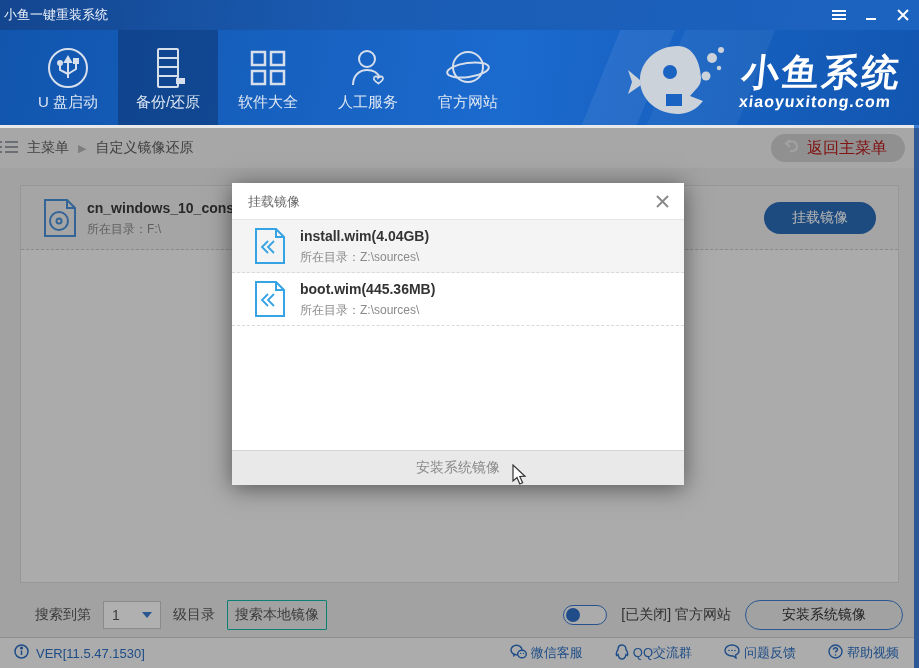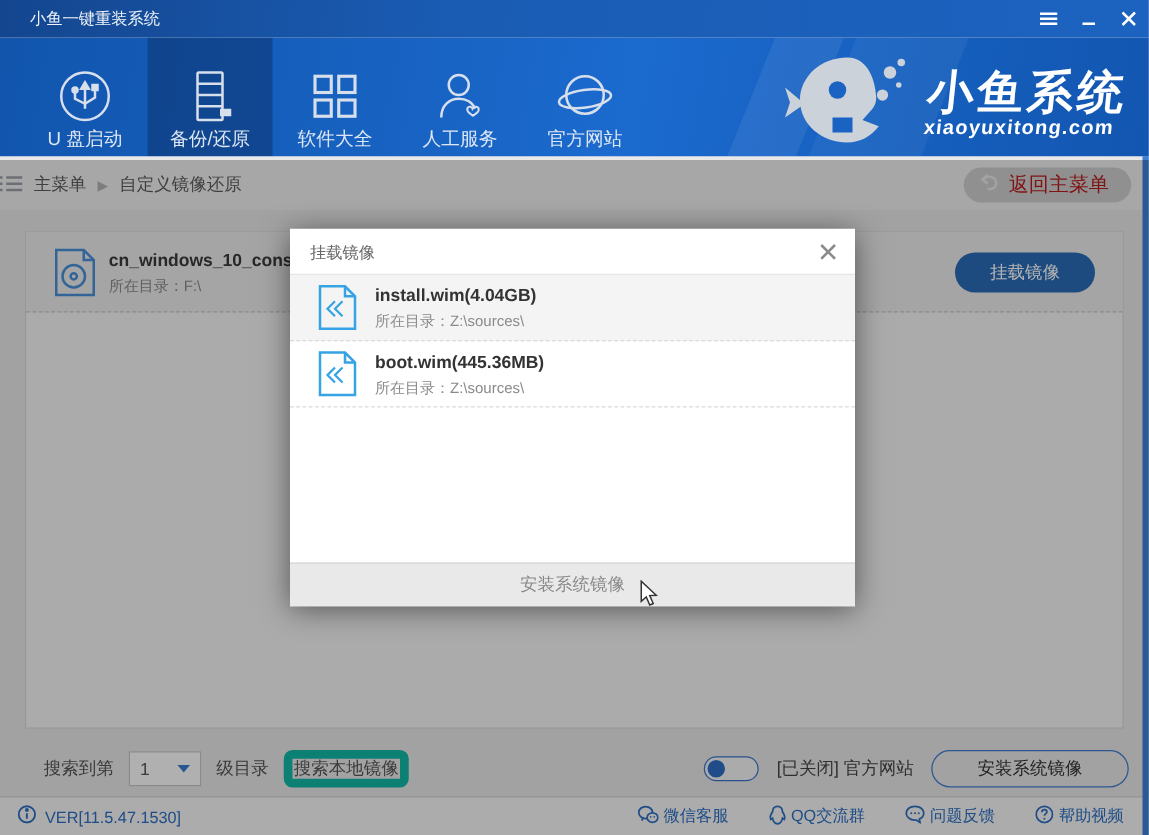--- a/index.html
+++ b/index.html
@@ -7,38 +7,38 @@
   body {
     font-family:"Liberation Sans","DejaVu Sans",sans-serif;
     position:relative; width:919px; height:668px; overflow:hidden;
     background:#e9e9e9;
   }
   
   .titlebar {
     position:absolute; left:0; top:0; width:919px; height:30px;
     background:linear-gradient(95deg,#14468f 0%,#1a5cb4 40%,#1c63c0 100%);
     display:flex; align-items:center; color:#eef3fa; font-size:13px;
-    padding-left:24px; z-index:20;
+    padding-left:4px; z-index:20;
   }
   .win-controls { position:absolute; right:8px; top:0; height:30px; display:flex; align-items:center; gap:16px; }
   .win-btn { width:16px; height:16px; display:flex; align-items:center; justify-content:center; cursor:pointer; }
   .win-btn svg { display:block; }
   
   .nav {
     position:absolute; left:0; top:30px; width:919px; height:95px;
     background:linear-gradient(100deg,#1155ad 0%,#1b6ace 55%,#1256b0 100%);
     z-index:19; overflow:hidden;
   }
   .streak { position:absolute; top:-10px; height:120px; width:55px;
     background:rgba(255,255,255,0.07); transform:skewX(-22deg); }
   .streak.s1 { left:600px; } .streak.s2 { left:665px; width:90px; background:rgba(255,255,255,0.05); }
   .nav-items { position:absolute; left:18px; top:0; display:flex; height:95px; }
   .nav-item {
     width:100px; height:95px; display:flex; flex-direction:column;
-    align-items:center; justify-content:flex-end; padding-bottom:4px;
+    align-items:center; justify-content:flex-end; padding-bottom:13px;
     color:#dde6f3; font-size:15px; cursor:pointer; gap:2px;
   }
   .nav-item.active { background:rgba(8,24,58,0.32); }
   .nav-item svg { display:block; }
   .logo { position:absolute; right:18px; top:8px; display:flex; align-items:center; gap:10px; }
   .logo-text { transform:skewX(-6deg); color:#fff; text-align:left; }
   .logo-title { font-size:37px; font-weight:bold; letter-spacing:3px; line-height:1.05; }
   .logo-domain { font-size:16px; font-weight:bold; letter-spacing:1px; }
   
   .breadcrumb {
@@ -72,21 +72,21 @@
   
   .bottom-row { position:absolute; left:0; top:596px; width:919px; height:38px; z-index:5; }
   .br-left { position:absolute; left:35px; top:0; height:38px; display:flex; align-items:center; gap:12px; color:#555; font-size:14px; }
   .depth-select {
     width:58px; height:28px; background:#fdfdfd; border:1px solid #c6c6c6;
     display:flex; align-items:center; justify-content:space-between;
     padding:0 8px; cursor:pointer; color:#555;
   }
   .caret-down { width:0; height:0; border-left:5px solid transparent; border-right:5px solid transparent; border-top:6px solid #3a7bd0; }
   .search-local-btn {
-    width:100px; height:30px; border:7px solid #14b8a6; border-radius:7px;
+    width:100px; height:30px; border:1px solid #14b8a6; border-radius:1px;
     background:transparent; color:#555; font-size:14px;
     display:flex; align-items:center; justify-content:center; cursor:pointer;
   }
   .br-right { position:absolute; right:16px; top:0; height:38px; display:flex; align-items:center; gap:14px; }
   .toggle { width:44px; height:20px; border:1px solid #3a76c9; border-radius:11px; position:relative; cursor:pointer; background:#f5f5f5; }
   .toggle .knob { position:absolute; left:2px; top:2px; width:14px; height:14px; border-radius:50%; background:#2f6fc6; }
   .av-label { color:#444; font-size:14px; }
   .install-btn {
     width:158px; height:30px; border:1px solid #3f7dd0; border-radius:16px;
     color:#333; font-size:14px; display:flex; align-items:center; justify-content:center;

